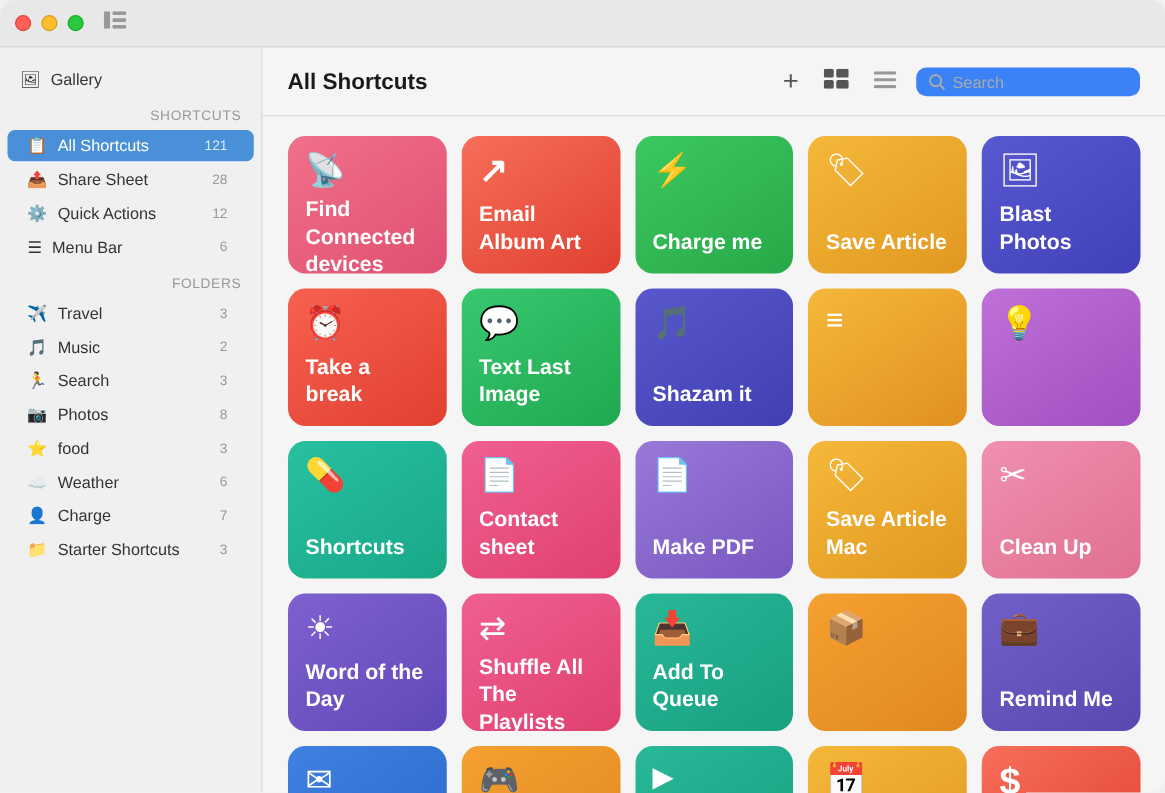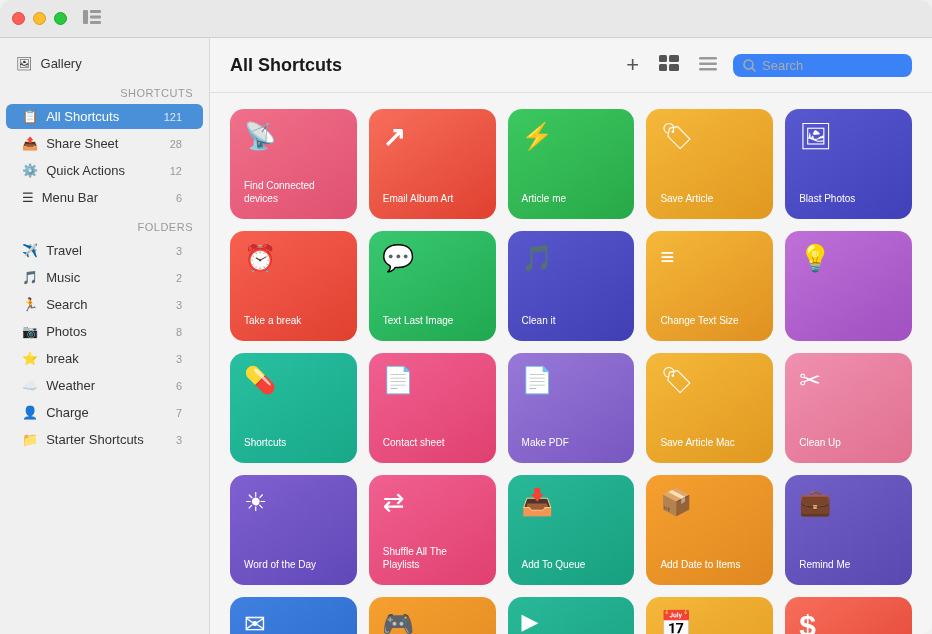--- a/index.html
+++ b/index.html
@@ -172,22 +172,22 @@
       padding: 14px;
       display: flex;
       flex-direction: column;
       justify-content: space-between;
       height: 110px;
       cursor: pointer;
       position: relative;
       overflow: hidden;
     }
     .shortcut-label {
-      font-size: 10px;
-      font-weight: 400;
+      font-size: 17px;
+      font-weight: 700;
       color: white;
       line-height: 1.3;
       margin-top: 8px;
     }
   </style>
 </head>
 <body>
 
 <div class="window">
 
@@ -272,21 +272,21 @@
       <div class="sidebar-item">
         <div class="sidebar-item-left">
           <span>📷</span>
           <span>Photos</span>
         </div>
         <span class="sidebar-item-badge">8</span>
       </div>
       <div class="sidebar-item">
         <div class="sidebar-item-left">
           <span>⭐</span>
-          <span>break</span>
+          <span>food</span>
         </div>
         <span class="sidebar-item-badge">3</span>
       </div>
       <div class="sidebar-item">
         <div class="sidebar-item-left">
           <span>☁️</span>
           <span>Weather</span>
         </div>
         <span class="sidebar-item-badge">6</span>
       </div>
@@ -341,45 +341,44 @@
       <div class="shortcut-card" style="background: linear-gradient(145deg, rgb(240, 112, 138), rgb(224, 80, 112));">
             <span style="font-size: 26px; font-weight: normal; color: white; line-height: 1;">📡</span>
             <div class="shortcut-label">Find Connected devices</div>
           </div>
           <div class="shortcut-card" style="background: linear-gradient(145deg, rgb(247, 110, 90), rgb(224, 64, 48));">
             <span style="font-size: 28px; font-weight: bold; color: white; line-height: 1;">↗</span>
             <div class="shortcut-label">Email Album Art</div>
           </div>
           <div class="shortcut-card" style="background: linear-gradient(145deg, rgb(60, 200, 96), rgb(40, 168, 72));">
             <span style="font-size: 26px; font-weight: normal; color: white; line-height: 1;">⚡</span>
-            <div class="shortcut-label">Article me</div>
+            <div class="shortcut-label">Charge me</div>
           </div>
           <div class="shortcut-card" style="background: linear-gradient(145deg, rgb(245, 184, 58), rgb(224, 152, 32));">
             <span style="font-size: 26px; font-weight: normal; color: white; line-height: 1;">🏷</span>
             <div class="shortcut-label">Save Article</div>
           </div>
           <div class="shortcut-card" style="background: linear-gradient(145deg, rgb(88, 88, 208), rgb(64, 64, 184));">
             <span style="font-size: 26px; font-weight: normal; color: white; line-height: 1;">🖼</span>
             <div class="shortcut-label">Blast Photos</div>
           </div>
           <div class="shortcut-card" style="background: linear-gradient(145deg, rgb(247, 96, 80), rgb(224, 64, 48));">
             <span style="font-size: 26px; font-weight: normal; color: white; line-height: 1;">⏰</span>
             <div class="shortcut-label">Take a break</div>
           </div>
           <div class="shortcut-card" style="background: linear-gradient(145deg, rgb(56, 200, 112), rgb(32, 168, 80));">
             <span style="font-size: 26px; font-weight: normal; color: white; line-height: 1;">💬</span>
             <div class="shortcut-label">Text Last Image</div>
           </div>
           <div class="shortcut-card" style="background: linear-gradient(145deg, rgb(88, 88, 204), rgb(64, 64, 180));">
             <span style="font-size: 26px; font-weight: normal; color: white; line-height: 1;">🎵</span>
-            <div class="shortcut-label">Clean it</div>
+            <div class="shortcut-label">Shazam it</div>
           </div>
           <div class="shortcut-card" style="background: linear-gradient(145deg, rgb(245, 184, 58), rgb(224, 144, 32));">
             <span style="font-size: 24px; font-weight: normal; color: white; line-height: 1;">≡</span>
-            <div class="shortcut-label">Change Text Size</div>
           </div>
           <div class="shortcut-card" style="background: linear-gradient(145deg, rgb(192, 112, 216), rgb(160, 80, 192));">
             <span style="font-size: 26px; font-weight: normal; color: white; line-height: 1;">💡</span>
           </div>
           <div class="shortcut-card" style="background: linear-gradient(145deg, rgb(40, 192, 160), rgb(24, 168, 136));">
             <span style="font-size: 26px; font-weight: normal; color: white; line-height: 1;">💊</span>
             <div class="shortcut-label">Shortcuts</div>
           </div>
           <div class="shortcut-card" style="background: linear-gradient(145deg, rgb(240, 96, 144), rgb(224, 64, 112));">
             <span style="font-size: 26px; font-weight: normal; color: white; line-height: 1;">📄</span>
@@ -404,21 +403,20 @@
           <div class="shortcut-card" style="background: linear-gradient(145deg, rgb(240, 96, 144), rgb(224, 64, 112));">
             <span style="font-size: 26px; font-weight: normal; color: white; line-height: 1;">⇄</span>
             <div class="shortcut-label">Shuffle All The Playlists</div>
           </div>
           <div class="shortcut-card" style="background: linear-gradient(145deg, rgb(40, 184, 152), rgb(24, 160, 128));">
             <span style="font-size: 26px; font-weight: normal; color: white; line-height: 1;">📥</span>
             <div class="shortcut-label">Add To Queue</div>
           </div>
           <div class="shortcut-card" style="background: linear-gradient(145deg, rgb(245, 160, 48), rgb(224, 136, 32));">
             <span style="font-size: 26px; font-weight: normal; color: white; line-height: 1;">📦</span>
-            <div class="shortcut-label">Add Date to Items</div>
           </div>
           <div class="shortcut-card" style="background: linear-gradient(145deg, rgb(112, 96, 200), rgb(88, 72, 176));">
             <span style="font-size: 26px; font-weight: normal; color: white; line-height: 1;">💼</span>
             <div class="shortcut-label">Remind Me</div>
           </div>
           <div class="shortcut-card" style="background: linear-gradient(145deg, rgb(64, 128, 224), rgb(40, 104, 200));">
             <span style="font-size: 26px; font-weight: normal; color: white; line-height: 1;">✉</span>
           </div>
           <div class="shortcut-card" style="background: linear-gradient(145deg, rgb(245, 160, 48), rgb(224, 136, 32));">
             <span style="font-size: 26px; font-weight: normal; color: white; line-height: 1;">🎮</span>

